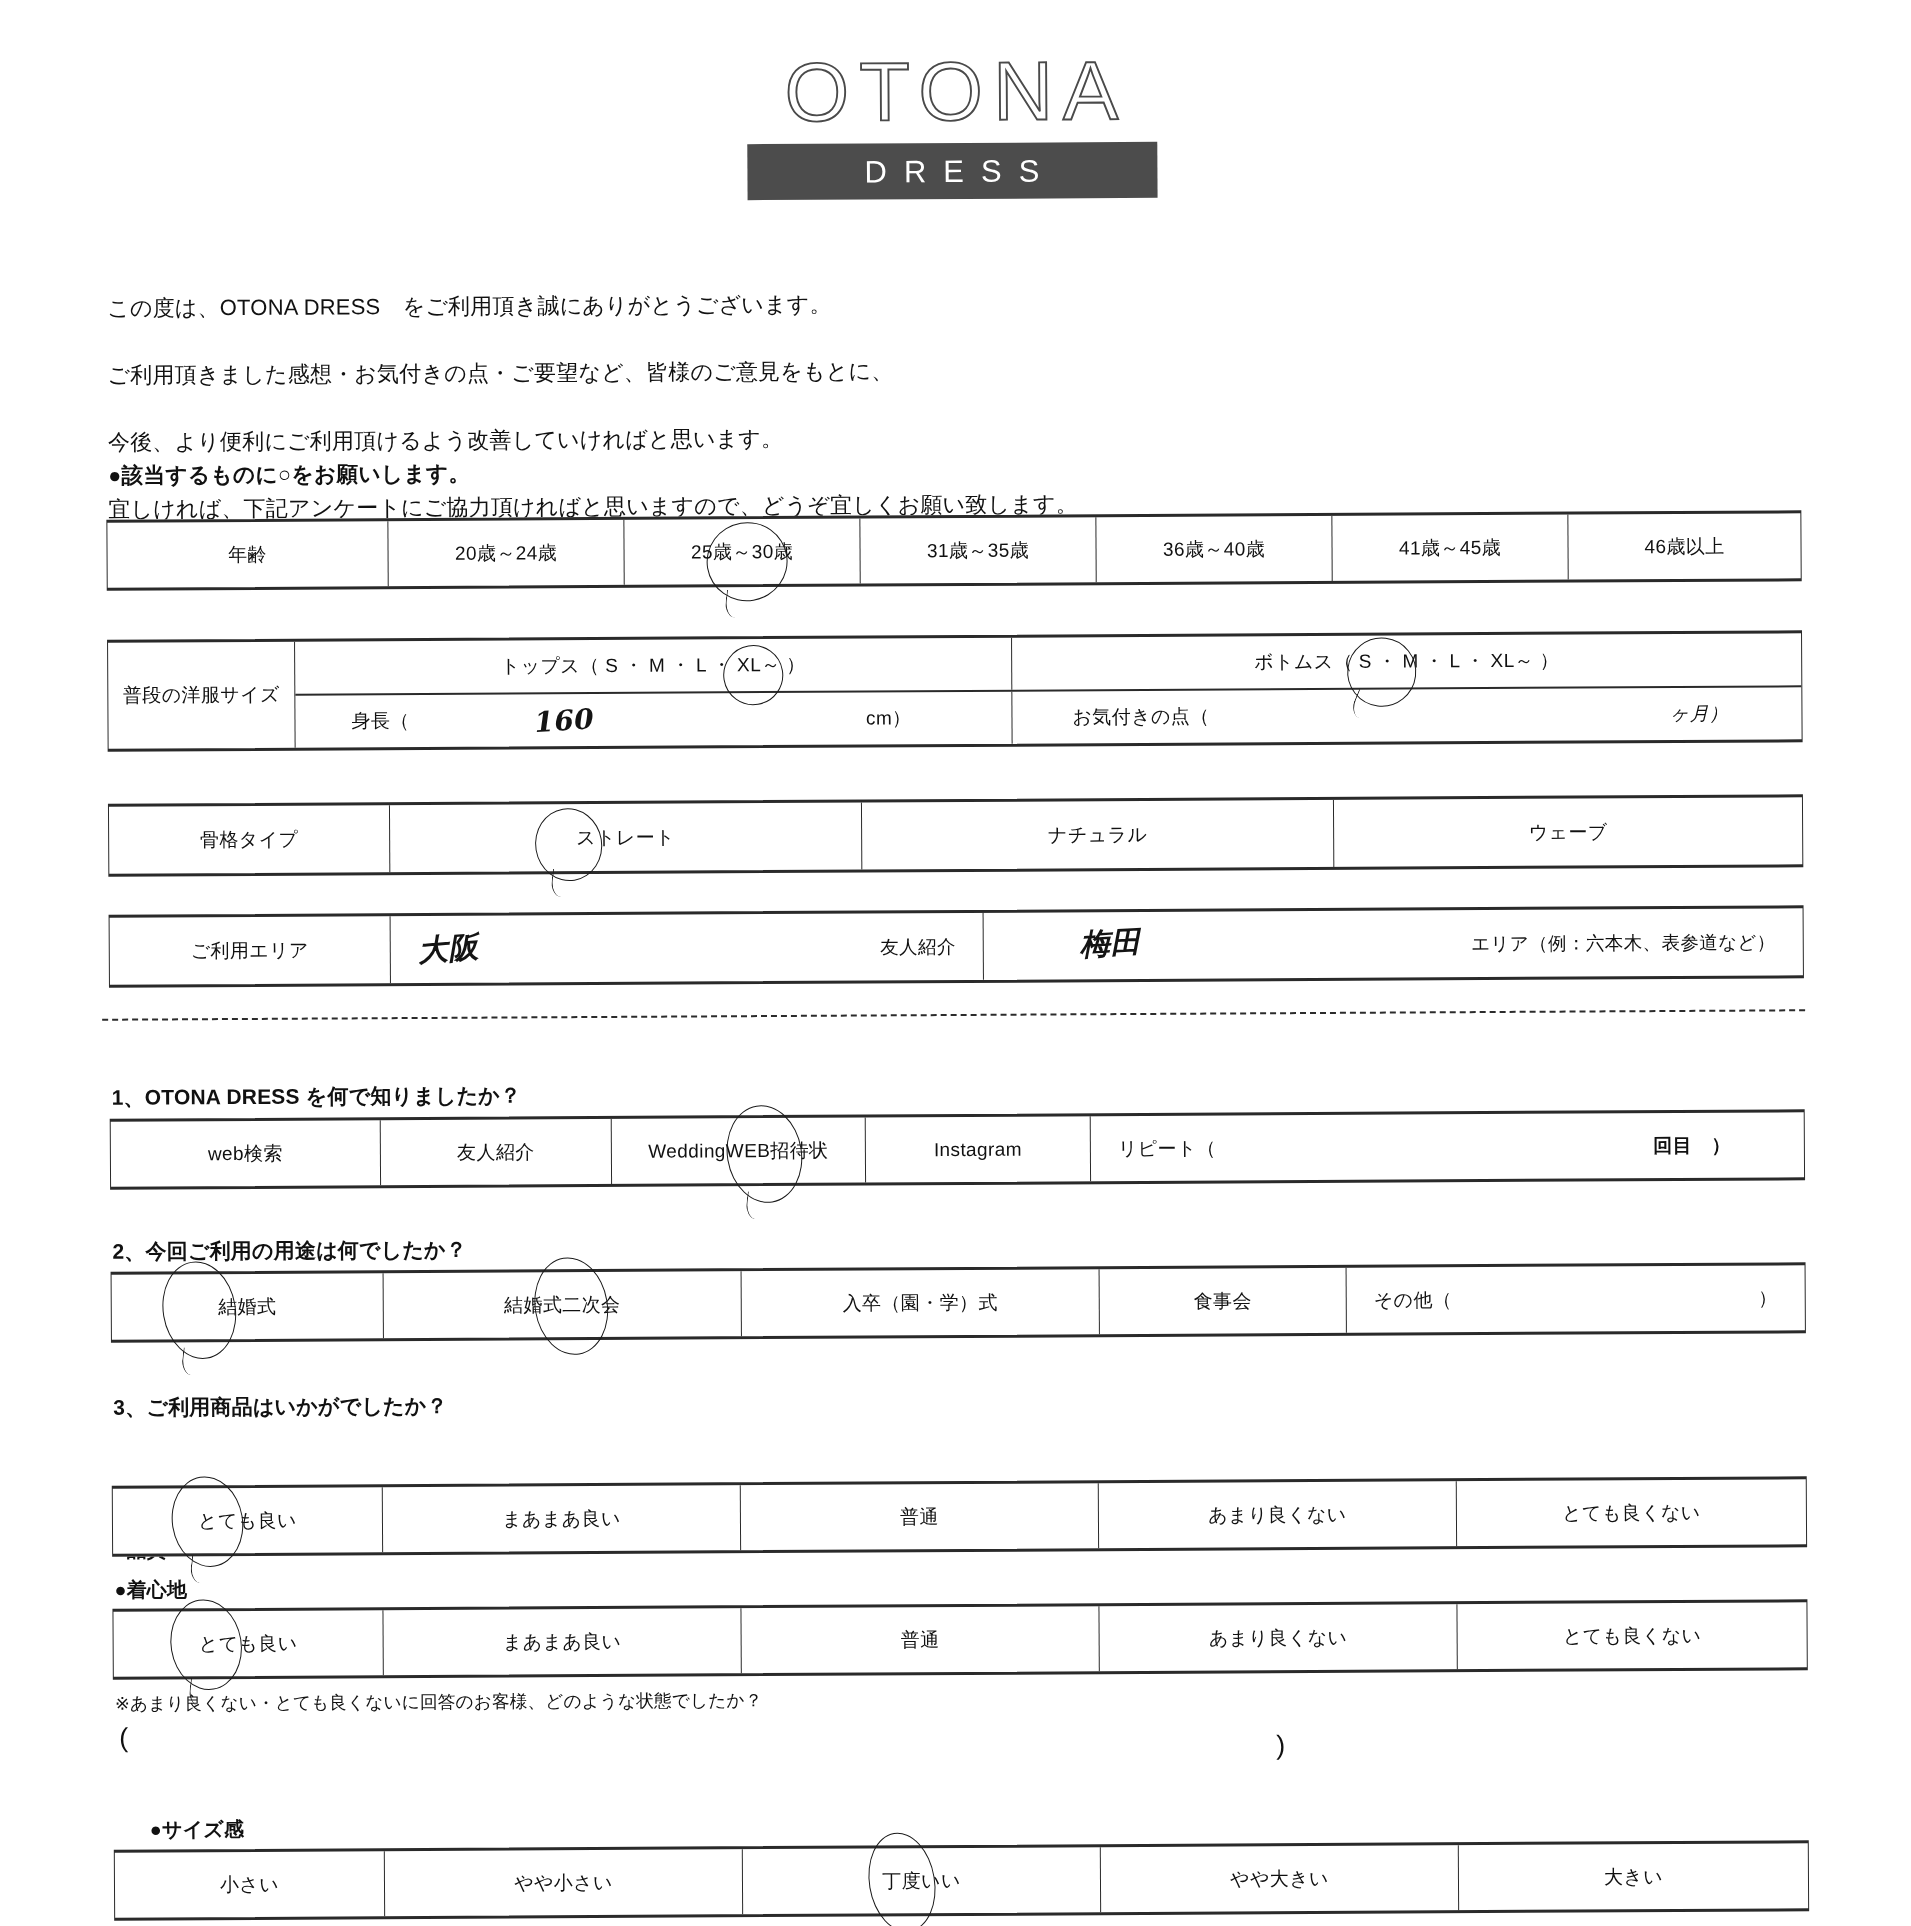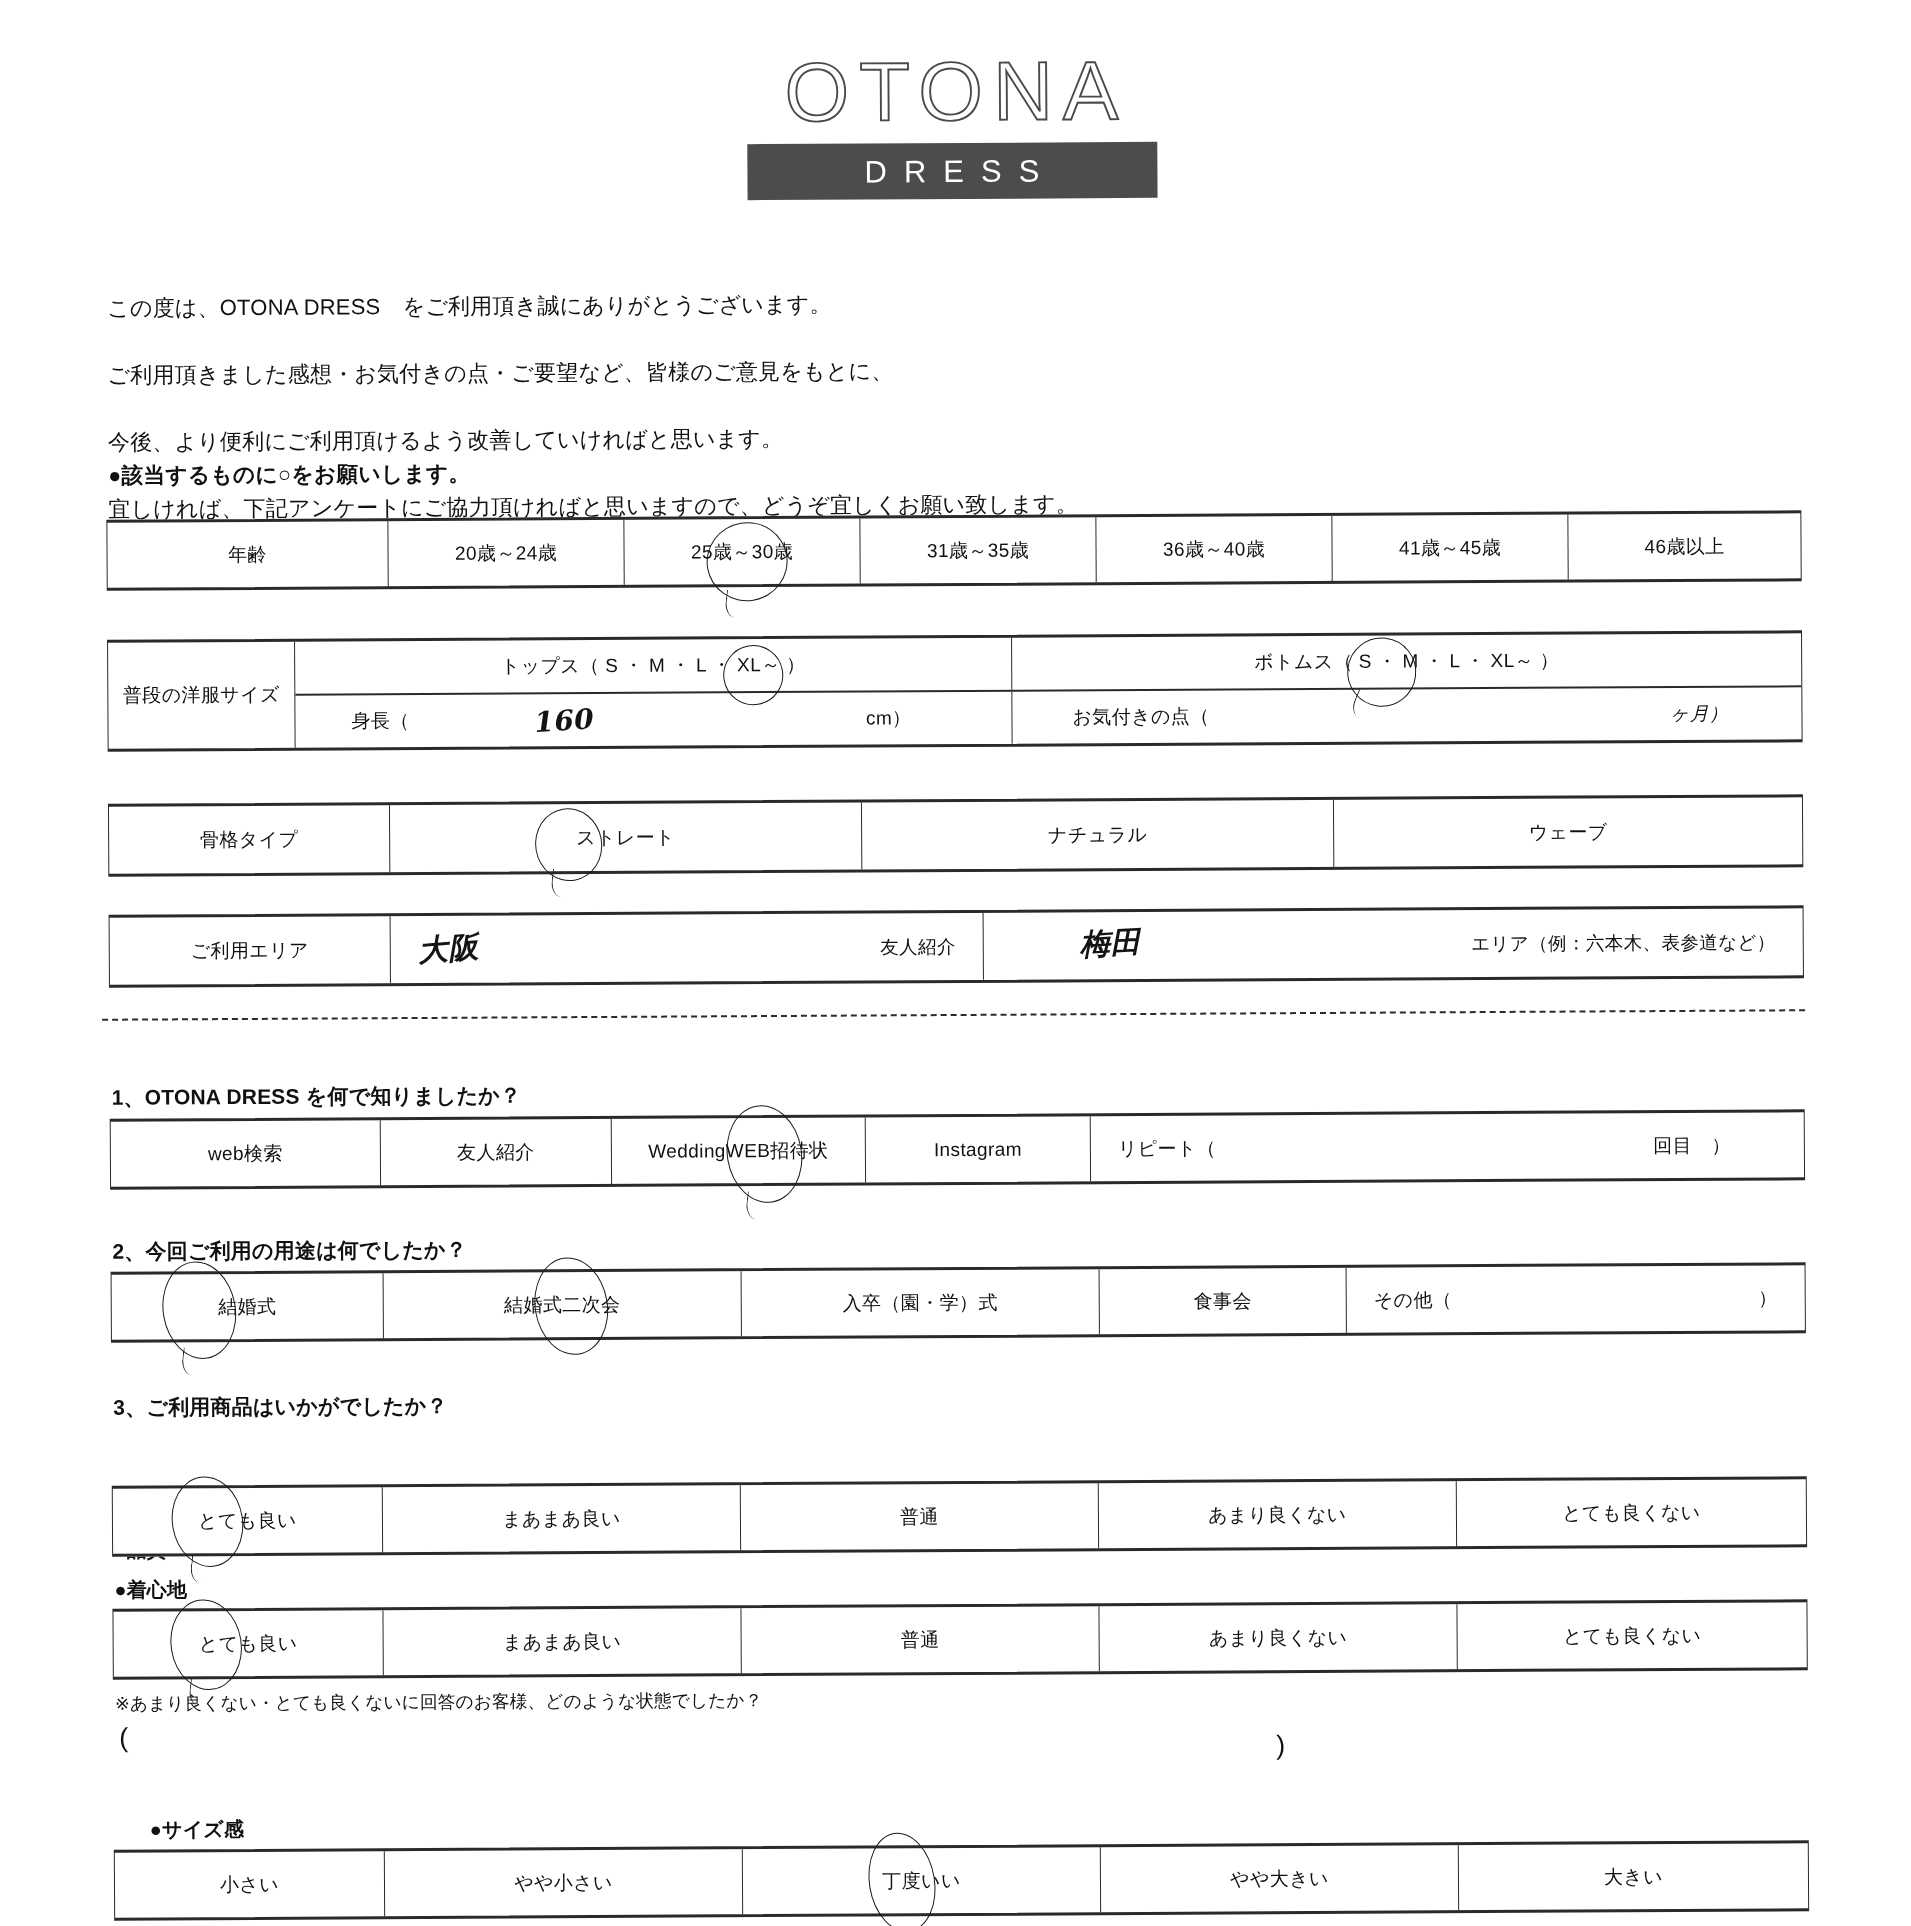--- a/index.html
+++ b/index.html
@@ -218,21 +218,21 @@
 
   <div class="q-heading" style="left:110px;top:1079px;">1、OTONA DRESS を何で知りましたか？</div>
 
   <div class="tbl thicktop thickbot" style="left:108px;top:1114px;width:1695px;height:71px;">
     <div class="cell" style="width:270px;">web検索</div>
     <div class="cell" style="width:231px;">友人紹介</div>
     <div class="cell" style="width:254px;">WeddingWEB招待状</div>
     <div class="cell" style="width:225px;">Instagram</div>
     <div class="cell spread" style="flex:1;">
       <span>リピート（</span>
-      <span style="padding-right:46px;">回目　）</span>
+      <span style="padding-right:46px;font-weight:bold;">回目　）</span>
     </div>
   </div>
   <div class="circle tilt tail" style="left:725px;top:1104px;width:73px;height:96px;"></div>
 
   <div class="q-heading" style="left:110px;top:1233px;">2、今回ご利用の用途は何でしたか？</div>
 
   <div class="tbl thicktop thickbot" style="left:108px;top:1267px;width:1695px;height:71px;">
     <div class="cell" style="width:272px;">結婚式</div>
     <div class="cell" style="width:358px;">結婚式二次会</div>
     <div class="cell" style="width:358px;">入卒（園・学）式</div>

